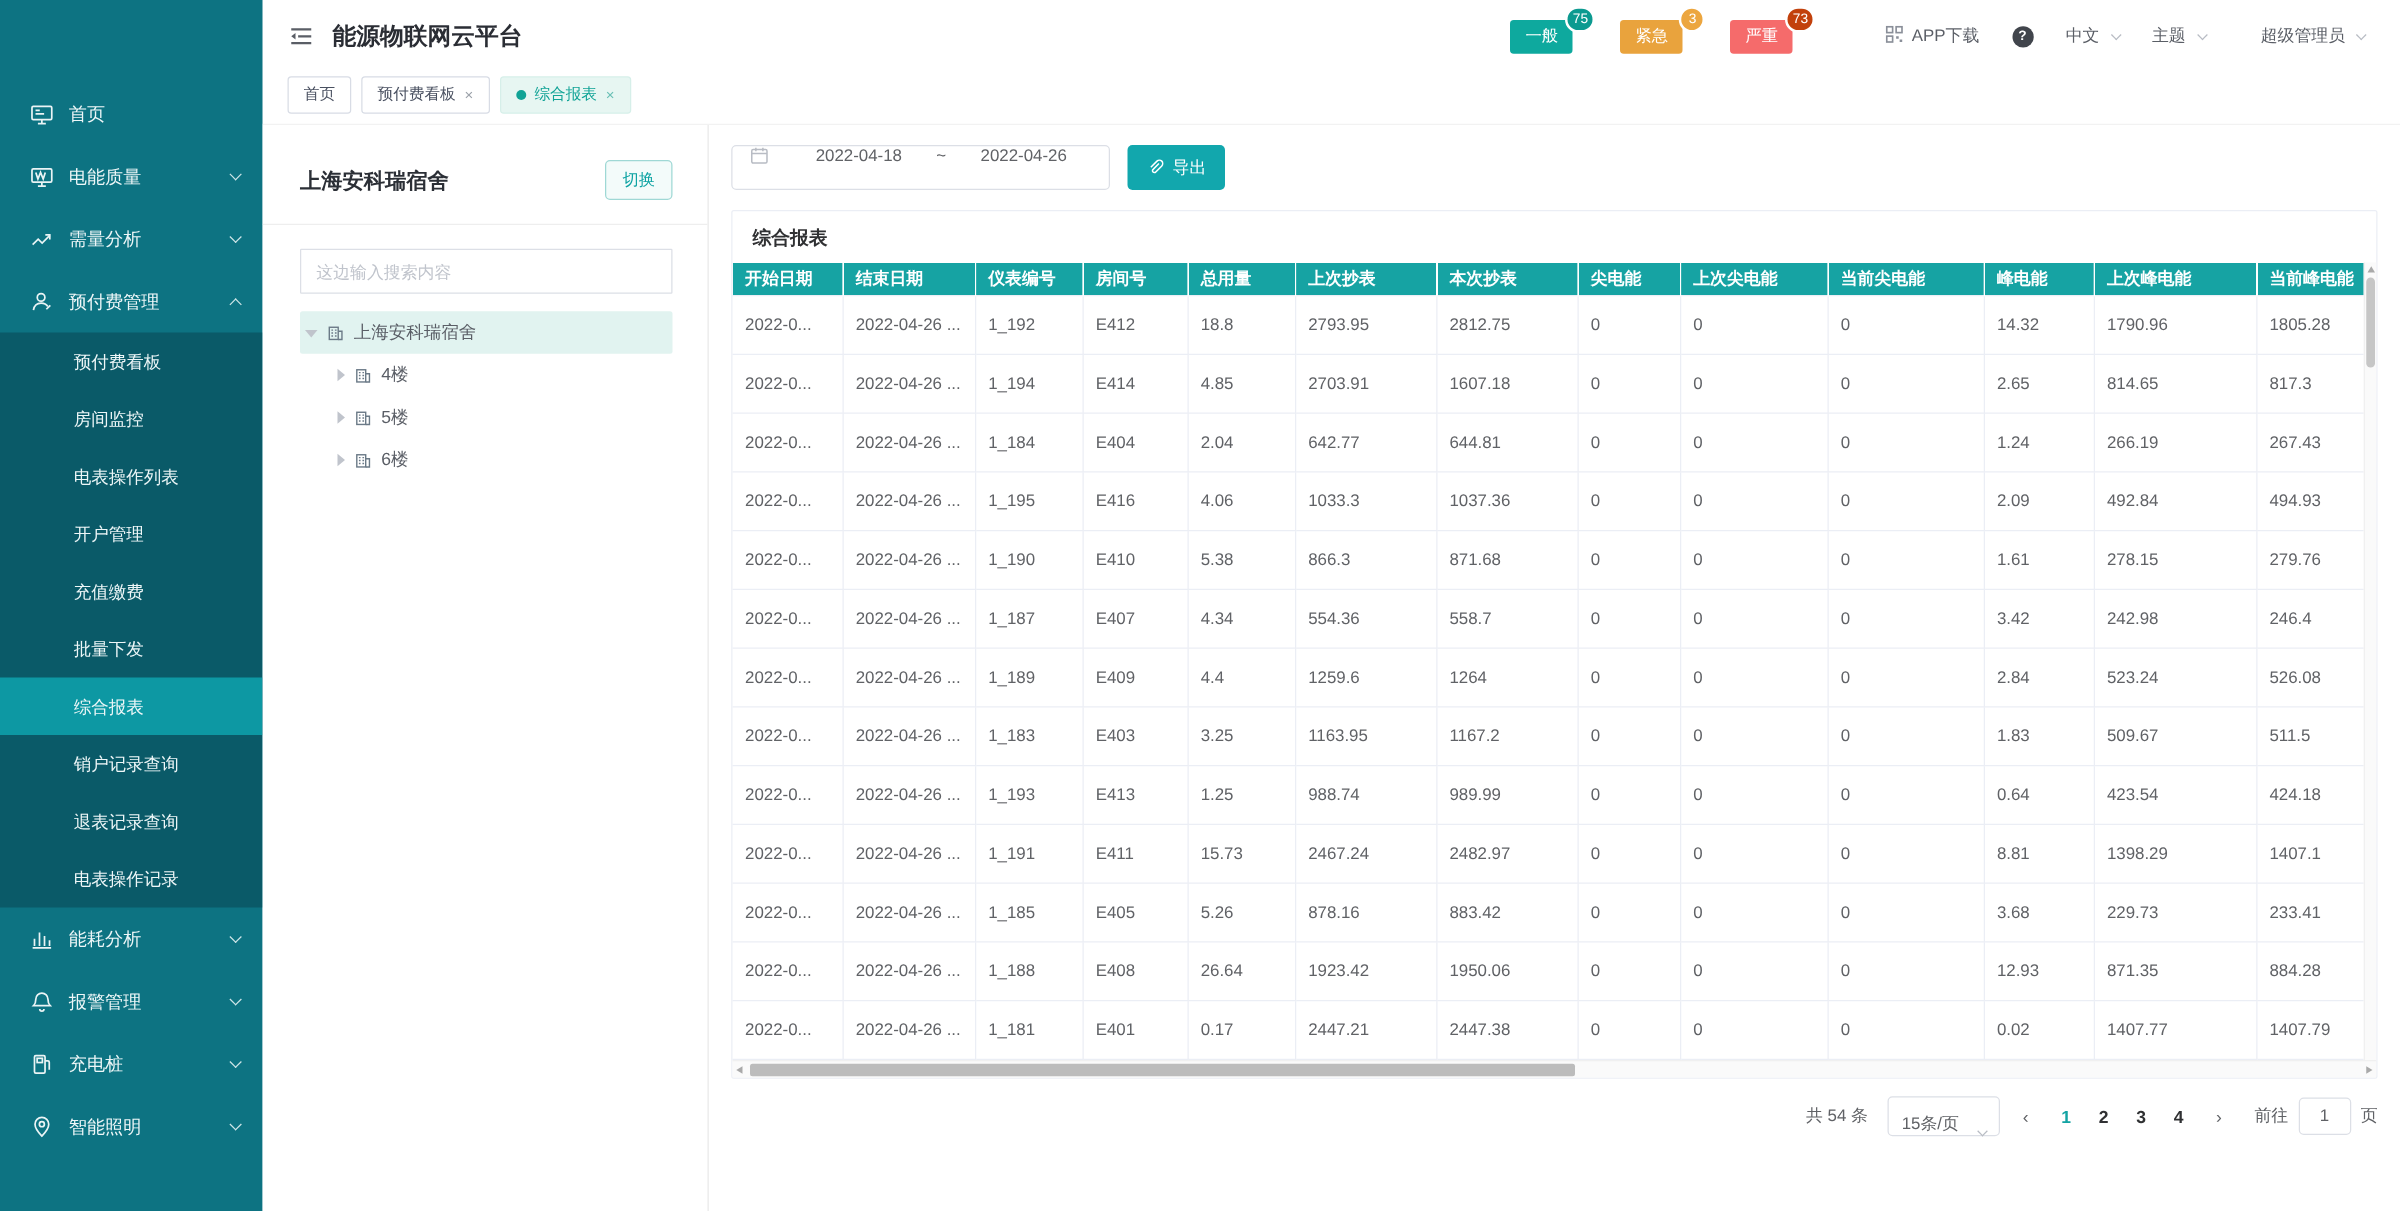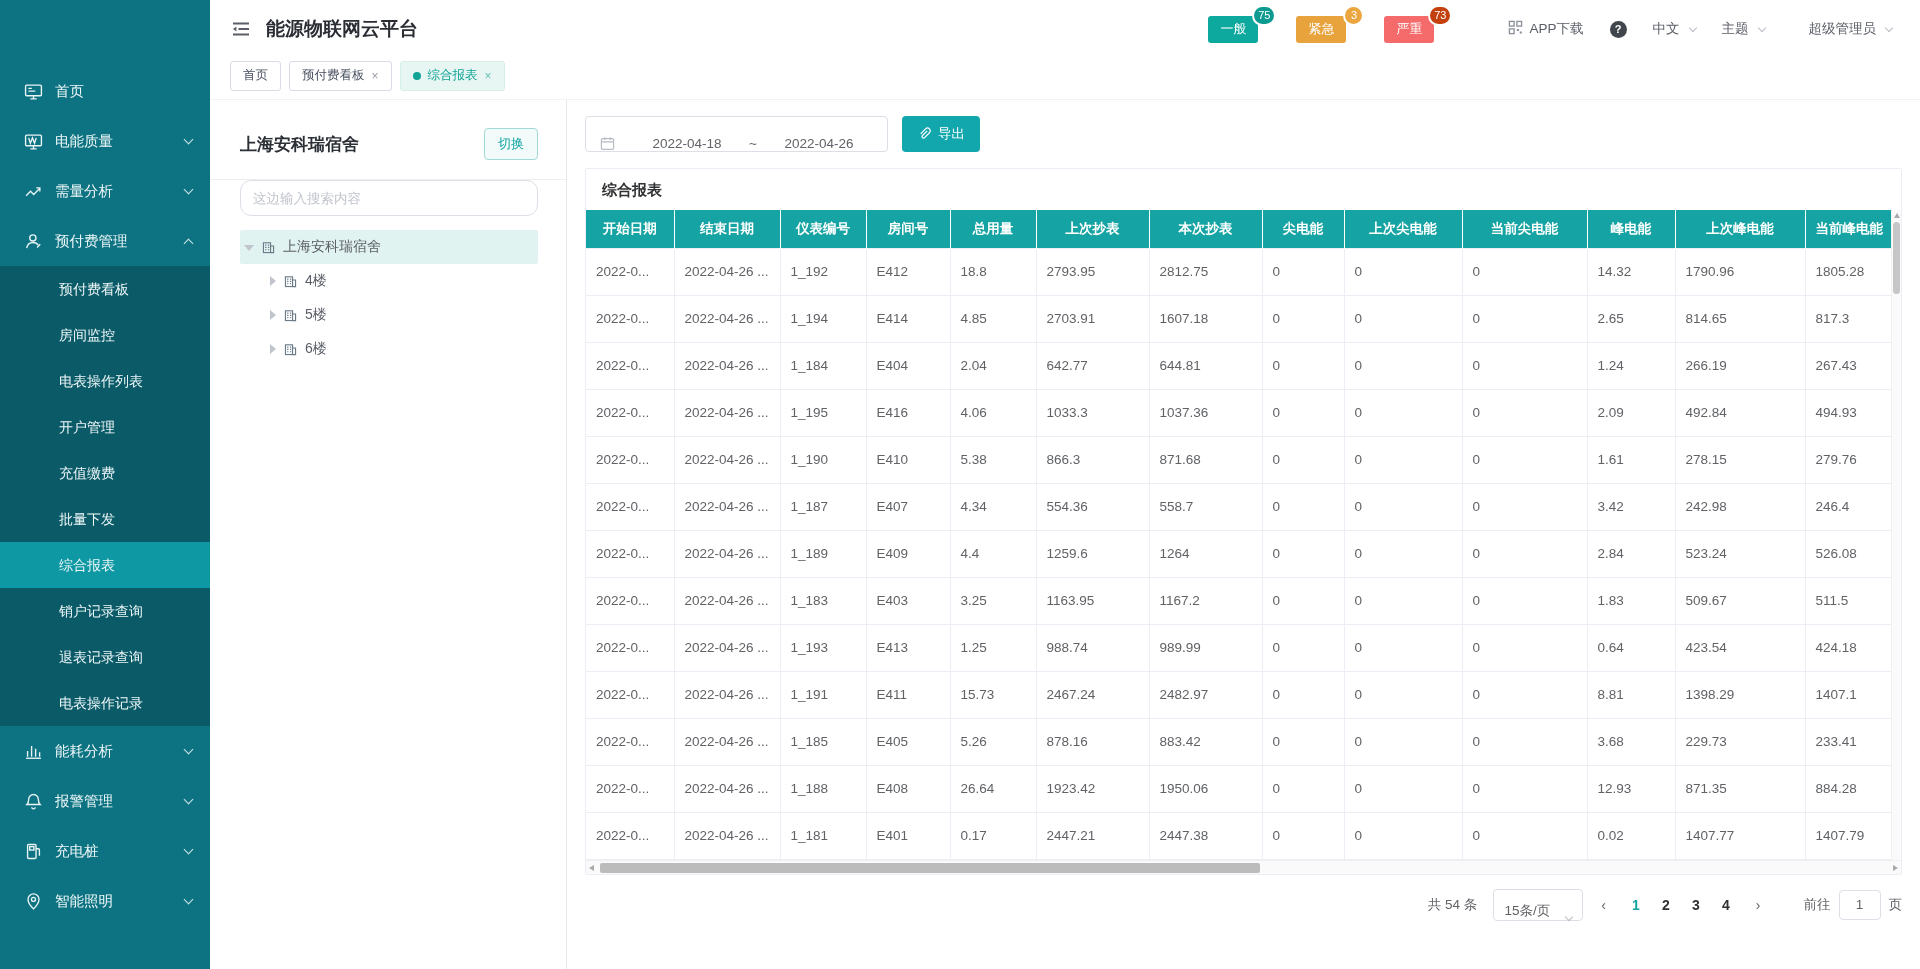--- a/index.html
+++ b/index.html
@@ -40,48 +40,48 @@
   .tab-close{font-size:12px;color:#9aa0a8;line-height:1}
   .tab.active .tab-close{color:#68bfb4}
 
   
   .content{flex:1;display:flex;overflow:hidden;background:#fff}
   .left-panel{width:357px;min-width:357px;border-right:1px solid #e9e9e9;padding:28px 28px 0 30px}
   .lp-head{display:flex;align-items:center;justify-content:space-between}
   .lp-title{font-size:17px;font-weight:bold;color:#2b2f36;white-space:nowrap}
   .switch-btn{border:1px solid #9fd8d5;color:#0fa3a3;background:#f3fbfa;border-radius:4px;font-size:13px;padding:6px 13px;cursor:pointer}
   .lp-divider{height:1px;background:#eeeeee;margin:19px -28px 0 -30px}
-  .search-input{width:100%;height:36px;border:1px solid #dcdfe6;border-radius:11px;padding:0 12px;font-size:13.5px;color:#606266;outline:none}
+  .search-input{width:100%;height:36px;border:1px solid #dcdfe6;border-radius:1px;padding:0 12px;font-size:13.5px;color:#606266;margin-top:19px;outline:none}
   .search-input::placeholder{color:#c0c4cc}
   .tree{margin-top:14px;font-size:14px;color:#5a5e66}
   .tree-row{height:34px;display:flex;align-items:center;gap:7px;cursor:pointer;border-radius:2px;padding-left:4px}
   .tree-row.lvl1{padding-left:30px}
   .tree-row.selected{background:#e1f3f0}
   .tree-caret{width:0;height:0;flex-shrink:0}
   .tree-caret.expanded{border-left:5px solid transparent;border-right:5px solid transparent;border-top:6px solid #c0c4cc;margin-top:2px}
   .tree-caret.collapsed{border-top:5px solid transparent;border-bottom:5px solid transparent;border-left:6px solid #c0c4cc}
   .tree-bicon{display:inline-flex;flex-shrink:0}
   .tree-bicon svg{width:15px;height:15px}
 
   
   .right-panel{flex:1;padding:16px 18px 0 18px;display:flex;flex-direction:column;overflow:hidden}
   .toolbar{display:flex;align-items:center;gap:14px}
-  .date-range{width:303px;height:36px;border:1px solid #dcdfe6;border-radius:4px;display:flex;align-items:flex-end;padding:0 14px;color:#606266;font-size:13.5px;cursor:pointer}
+  .date-range{width:303px;height:36px;border:1px solid #dcdfe6;border-radius:4px;display:flex;align-items:flex-start;padding:0 14px;color:#606266;font-size:13.5px;cursor:pointer}
   .date-range .cal{display:inline-flex;margin-right:18px}
   .date-range .cal svg{width:15px;height:15px}
   .date-val{flex:1;text-align:center;white-space:nowrap}
   .date-sep{padding:0 8px;color:#606266}
   .export-btn{height:36px;background:#12a7ad;color:#fff;border:none;border-radius:4px;padding:0 15px;font-size:13.5px;display:flex;align-items:center;gap:7px;cursor:pointer}
   .export-btn svg{width:14px;height:14px}
 
   .card{margin-top:16px;border:1px solid #ebeef5;border-radius:2px;background:#fff}
   .card-title{font-size:15px;font-weight:bold;color:#303133;padding:12px 16px 10px}
   .table-zone{display:flex}
   table{border-collapse:collapse;table-layout:fixed;width:1305px}
-  th{background:#16a3a3;color:#fff;font-size:13.5px;font-weight:bold;height:38px;text-align:center;padding:0 10px;border-right:1px solid rgba(255,255,255,.55);white-space:nowrap;overflow:hidden}
+  th{background:#16a3a3;color:#fff;font-size:13.5px;font-weight:bold;height:26px;text-align:left;padding:0 10px;border-right:1px solid rgba(255,255,255,.55);white-space:nowrap;overflow:hidden}
   th:last-child{border-right:none}
   td{height:47px;font-size:13.5px;color:#606266;padding:0 10px;border:1px solid #ebeef5;background:#fff;white-space:nowrap;overflow:hidden}
   tr td:first-child{border-left:none}
   tr td:last-child{border-right:none}
 
   .v-scrollbar{width:10px;background:#fafafa;position:relative;border-left:1px solid #f0f0f0}
   .v-up-arrow{position:absolute;top:3px;left:2px;width:0;height:0;border-left:3px solid transparent;border-right:3px solid transparent;border-bottom:5px solid #a9a9a9}
   .v-thumb{position:absolute;top:12px;left:1px;width:7px;height:72px;background:#c6c6c6;border-radius:4px;cursor:pointer}
   .h-scrollbar{height:14px;background:#fafafa;position:relative;border-top:1px solid #f0f0f0}
   .h-left-arrow{position:absolute;left:3px;top:4px;width:0;height:0;border-top:3px solid transparent;border-bottom:3px solid transparent;border-right:5px solid #a9a9a9}
@@ -90,21 +90,21 @@
 
   
   .pagination{display:flex;align-items:center;justify-content:flex-end;gap:12px;margin-top:14px;font-size:13.5px;color:#606266}
   .pg-total{margin-right:4px;white-space:nowrap}
   .pg-size{border:1px solid #dcdfe6;border-radius:4px;height:32px;display:flex;align-items:flex-end;padding:0 10px;gap:14px;color:#606266;cursor:pointer;white-space:nowrap}
   .pg-size .tb-chev{margin:0 0 0 2px}
   .pg-arrow{color:#606266;font-size:14px;padding:0 6px;cursor:pointer}
   .pg-pages{display:flex;align-items:center;gap:6px}
   .page-num{font-weight:bold;color:#303133;min-width:24px;height:28px;line-height:28px;text-align:center;font-size:14px;cursor:pointer}
   .page-num.active{color:#13a3a3}
-  .pg-goto{display:flex;align-items:center;gap:8px;margin-left:25px;white-space:nowrap}
+  .pg-goto{display:flex;align-items:center;gap:8px;margin-left:8px;white-space:nowrap}
   .goto-input{width:42px;height:30px;border:1px solid #dcdfe6;border-radius:4px;text-align:center;font-size:13.5px;color:#606266;outline:none}
 </style>
 </head>
 <body>
 
 <aside class="sidebar">
   <nav class="menu" id="sidebar-menu">
       <div class="menu-item">
         <span class="mi-icon">
           <svg viewBox="0 0 18 18" fill="none" stroke="#eaf4f5" stroke-width="1.3">

